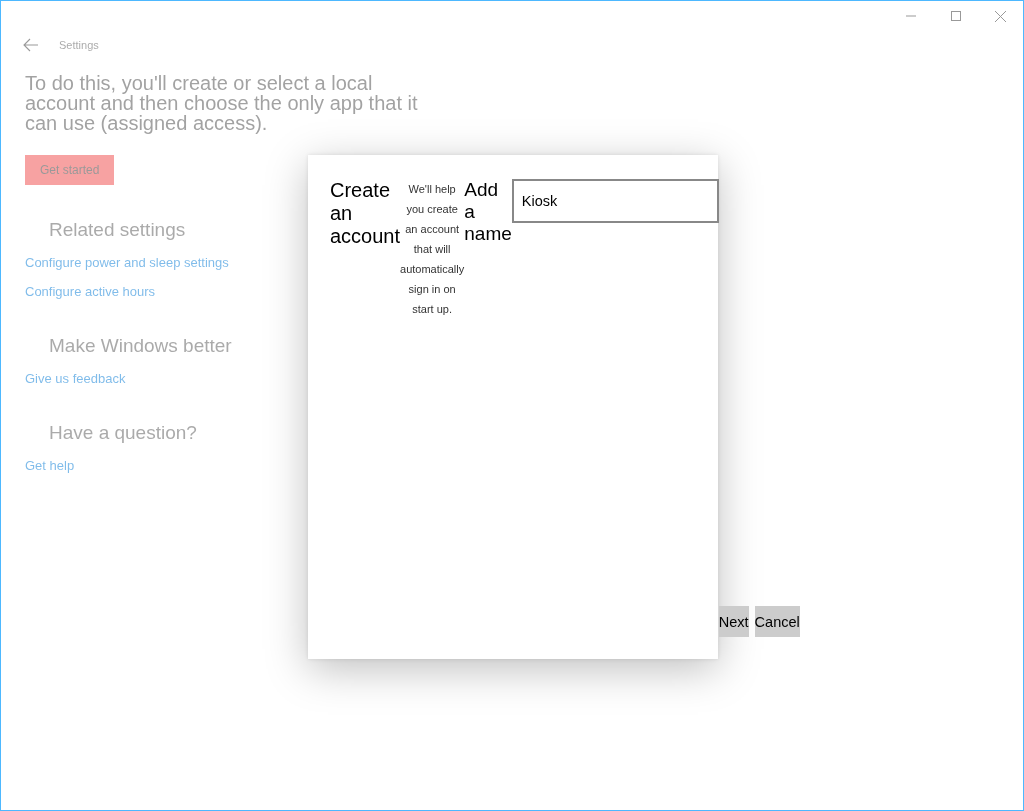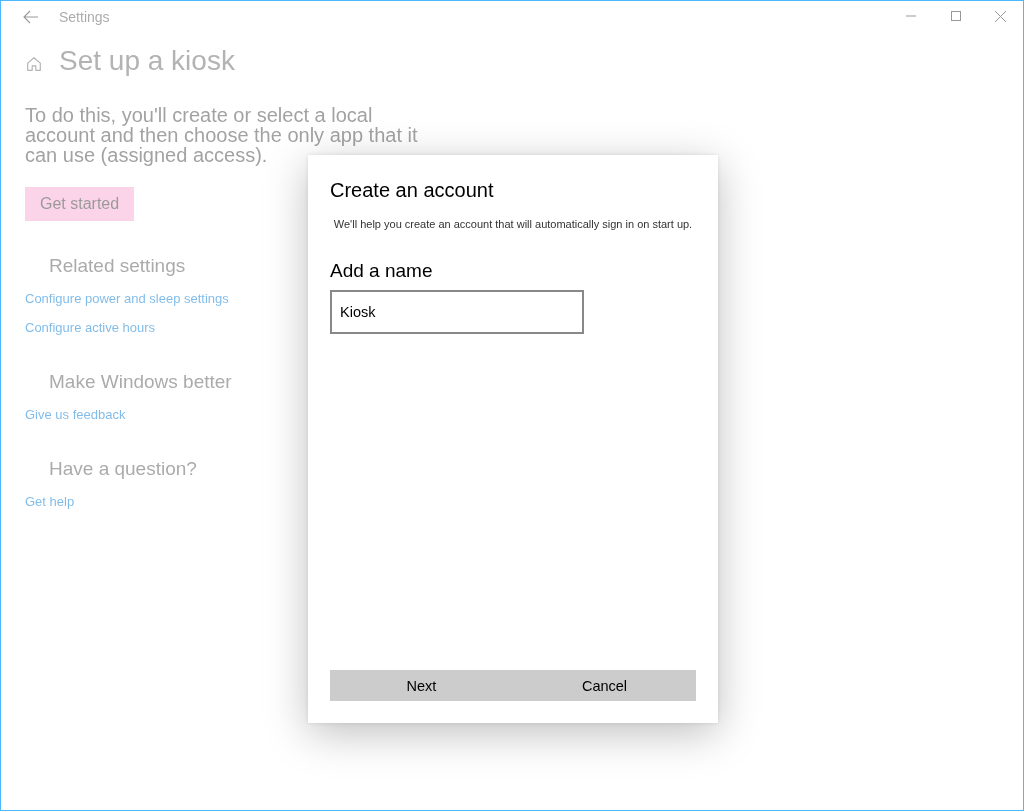--- a/index.html
+++ b/index.html
@@ -15,21 +15,22 @@
       border: 1px solid #4db8ff;
       position: relative;
       overflow: hidden;
     }
     .titlebar {
       height: 32px;
       display: flex;
       align-items: center;
       padding-left: 18px;
       color: #555;
-      font-size: 14px;
+      font-size: 11px;
+      margin-top: 28px;
     }
     .back-btn {
       width: 24px;
       height: 24px;
       display: flex;
       align-items: center;
       justify-content: center;
       margin-right: 16px;
     }
     .win-controls {
@@ -68,24 +69,24 @@
       color: #666;
     }
     .description {
       color: #444;
       font-size: 20px;
       line-height: 20px;
       max-width: 400px;
       margin-bottom: 22px;
     }
     .get-started {
-      background: #f9a8d4;
+      background: #ef4444;
       border: none;
       padding: 8px 15px;
-      font-size: 16px;
+      font-size: 12px;
       color: #333;
       margin-bottom: 34px;
     }
     .section-heading {
       font-size: 19px;
       color: #555;
       font-weight: 400;
       margin-bottom: 14px;
       margin-left: 24px;
     }
@@ -103,26 +104,26 @@
     .dim {
       position: absolute;
       inset: 1px;
       background: rgba(255, 255, 255, 0.5);
     }
     .dialog {
       position: absolute;
       left: 307px;
       top: 154px;
       width: 410px;
-      height: 568px;
+      height: 504px;
       background: #ffffff;
       box-shadow: 0 10px 40px rgba(0, 0, 0, 0.25), 0 0 4px rgba(0,0,0,0.1);
       padding: 24px 22px 22px 22px;
       display: flex;
-      flex-direction: column;
+      flex-direction: row;
     }
     .dialog-title {
       font-size: 20px;
       font-weight: 400;
       color: #000;
       margin-bottom: 12px;
     }
     .dialog-desc {
       font-size: 11px;
       color: #333;
@@ -139,20 +140,21 @@
       width: 254px;
       height: 31px;
       padding: 20px 8px;
       font-size: 14.5px;
       border: 2px solid #888;
       outline: none;
     }
     .dialog-buttons {
       margin-top: auto;
       display: flex;
+      gap: 6px;
     }
     .dlg-btn {
       flex: 1;
       height: 31px;
       background: #cccccc;
       border: none;
       font-size: 14.5px;
       color: #000;
     }
   </style>
@@ -181,28 +183,20 @@
   </div>
   <div class="win-control">
     <svg width="11" height="11" viewBox="0 0 11 11">
       <line x1="0" y1="0" x2="11" y2="11" stroke="#333" stroke-width="1"></line>
       <line x1="11" y1="0" x2="0" y2="11" stroke="#333" stroke-width="1"></line>
     </svg>
   </div>
 </div>
 
 <div class="content">
-  <div class="page-header">
-    <span class="home-icon">
-      <svg width="18" height="18" viewBox="0 0 20 20">
-        <path d="M3 9 L10 3 L17 9 L17 17 L12 17 L12 12 L8 12 L8 17 L3 17 Z" stroke="#666" stroke-width="1.3" fill="none" stroke-linejoin="round"></path>
-      </svg>
-    </span>
-    <h1 class="page-title">Set up a kiosk</h1>
-  </div>
 
   <p class="description">To do this, you'll create or select a local account and then choose the only app that it can use (assigned access).</p>
 
   <button class="get-started">Get started</button>
 
   <div class="section">
     <h2 class="section-heading">Related settings</h2>
     <a class="link">Configure power and sleep settings</a>
     <a class="link">Configure active hours</a>
   </div>

